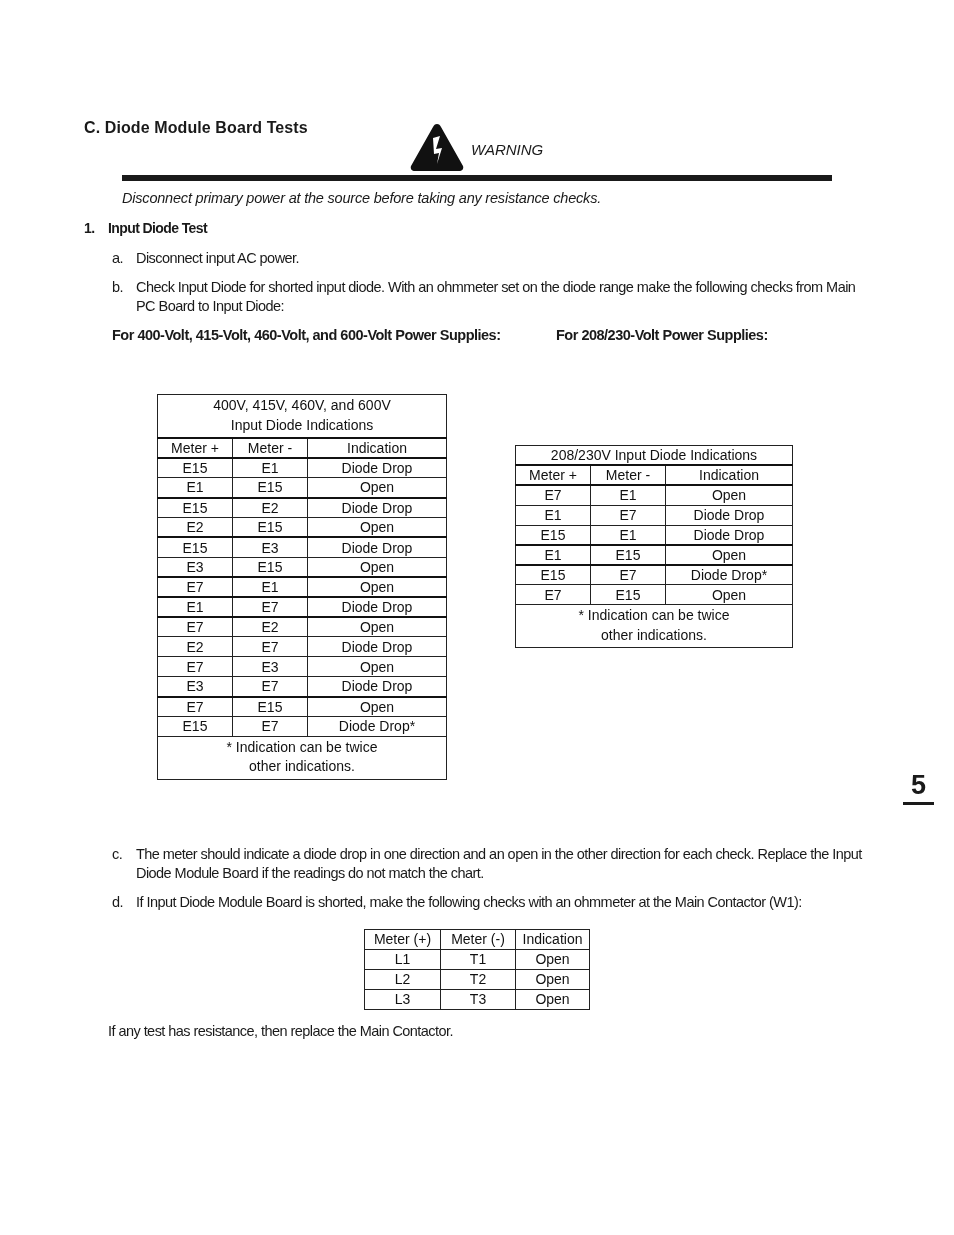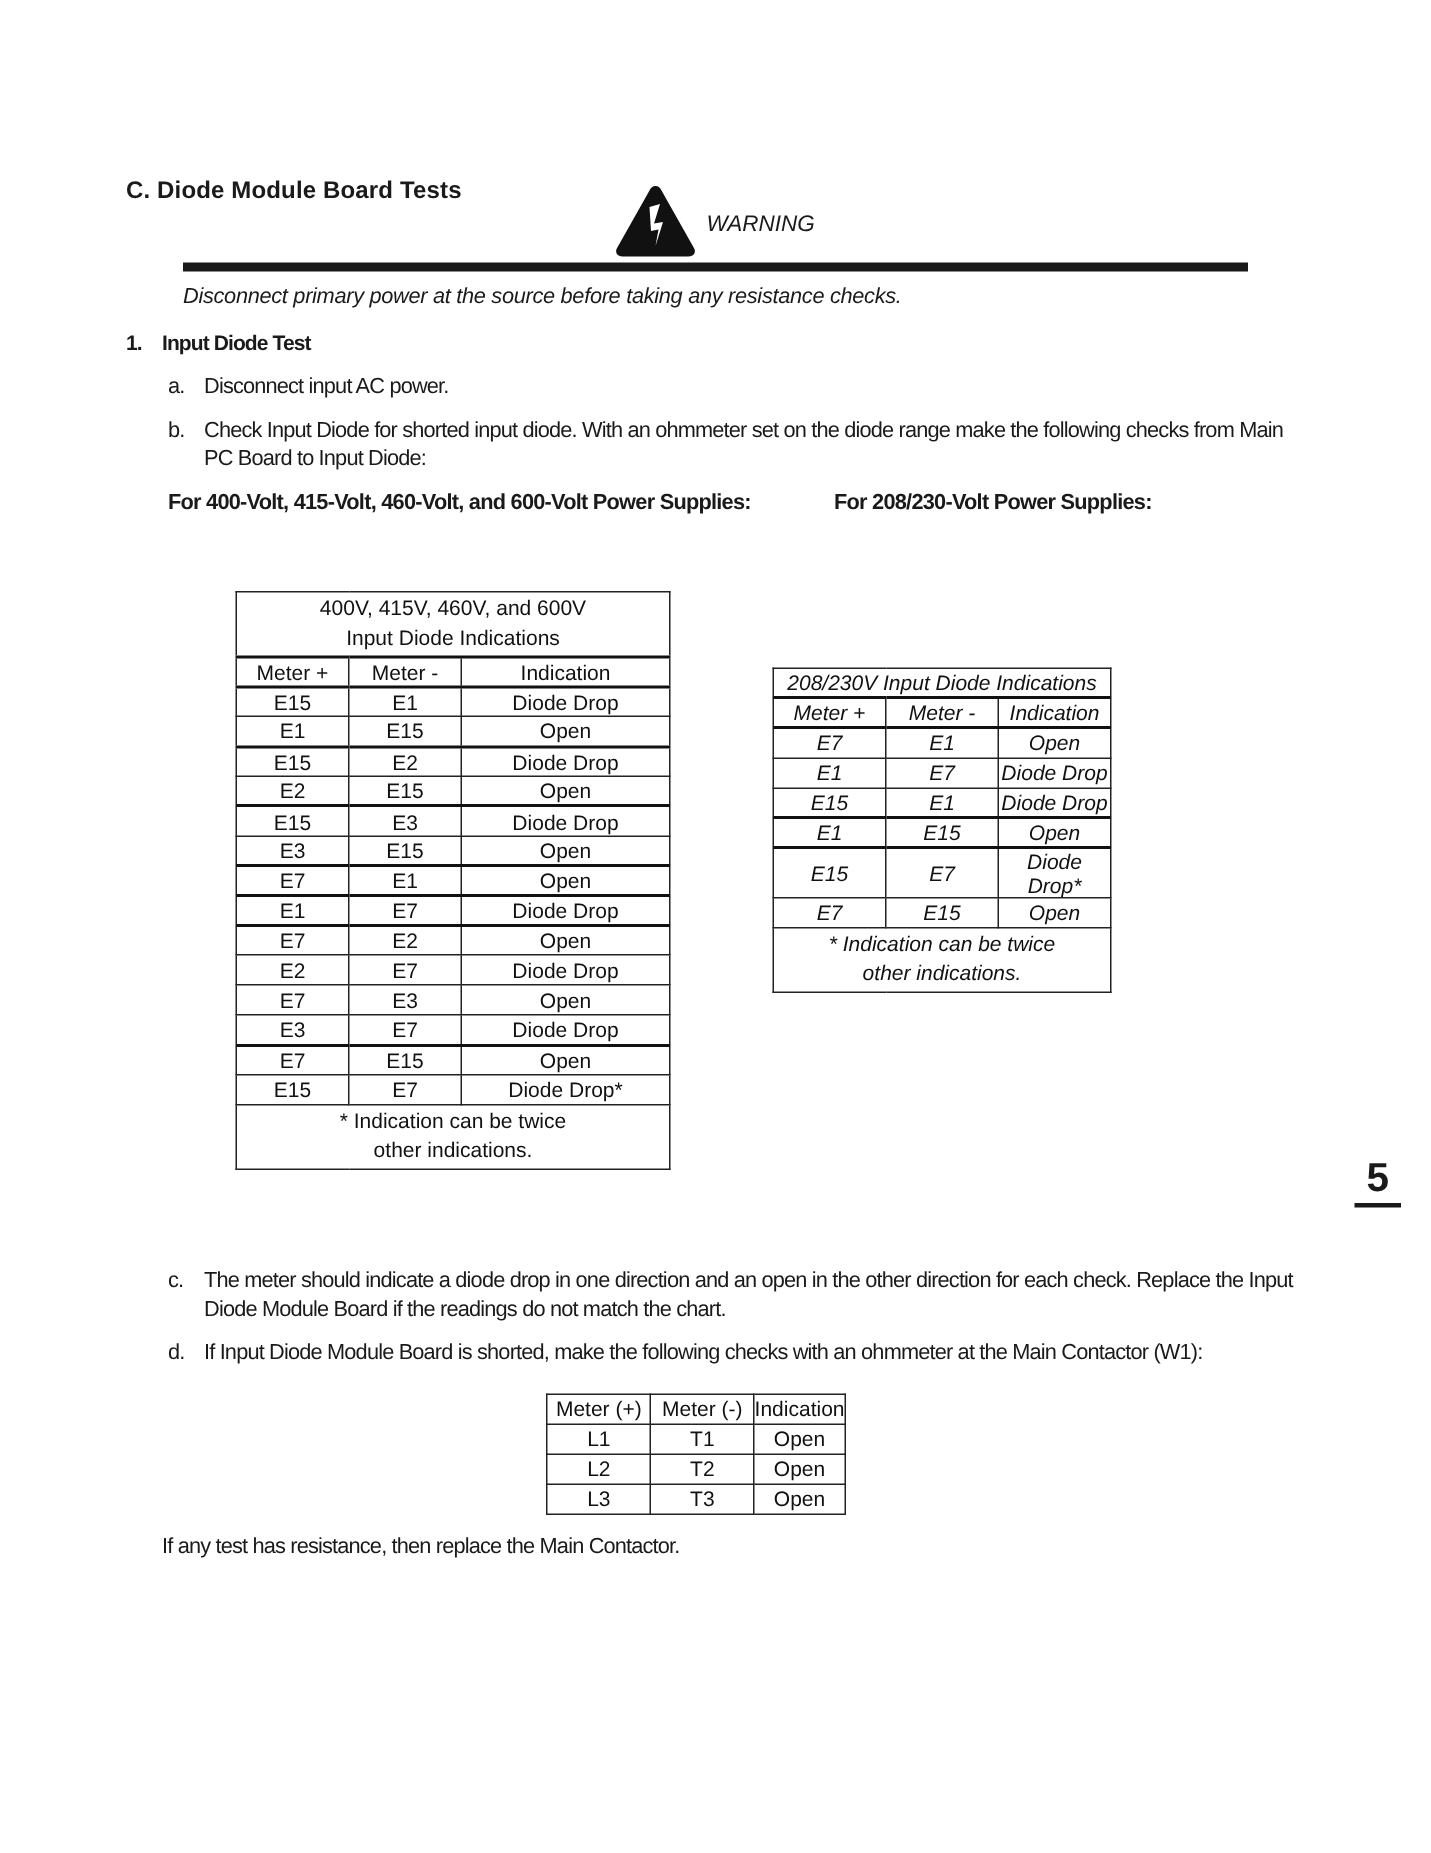--- a/index.html
+++ b/index.html
@@ -25,23 +25,23 @@
   .sub-head { top: 327px; font-size: 14.5px; font-weight: bold; letter-spacing: -0.5px; }
 
   table.grid { border-collapse: collapse; font-family: "Liberation Sans", "DejaVu Sans", sans-serif; font-size: 14px; color: #111; }
   table.grid td, table.grid th { border: 1px solid #222; text-align: center; padding: 0; font-weight: normal; }
   table.grid tr { height: 19.9px; }
   table.grid .thick-top td { border-top: 2.5px solid #111; }
   table.grid .cap td { line-height: 19.5px; padding: 1px 0 2px 0; }
 
   #tbl-a { left: 157px; top: 394px; width: 290px; }
   #tbl-a .c1 { width: 74px; } #tbl-a .c2 { width: 74px; }
-  #tbl-b { left: 515px; top: 445px; width: 226px; font-style: italic; }
+  #tbl-b { left: 515px; top: 445px; width: 278px; }
   #tbl-b .c1 { width: 74px; } #tbl-b .c2 { width: 74px; }
-  #tbl-c { left: 364px; top: 929px; width: 200px; }
+  #tbl-c { left: 364px; top: 929px; width: 226px; }
   #tbl-c .c1 { width: 75px; } #tbl-c .c2 { width: 74px; }
 
   .tab-marker { left: 903px; top: 770px; width: 31px; text-align: center; font-size: 27px; font-weight: bold; }
   .tab-marker-bar { left: 903px; top: 802px; width: 31px; height: 3px; background: #1a1a1a; }
 
   .footer { top: 1244px; font-size: 14.5px; letter-spacing: -0.4px; margin-left: 36px; }
 </style>
 </head>
 <body>
 

